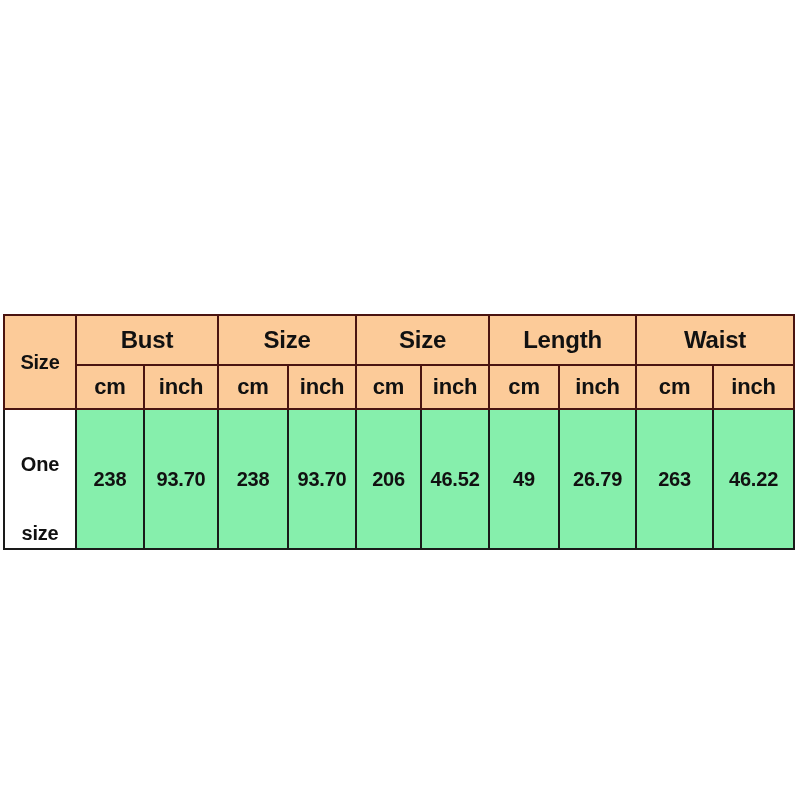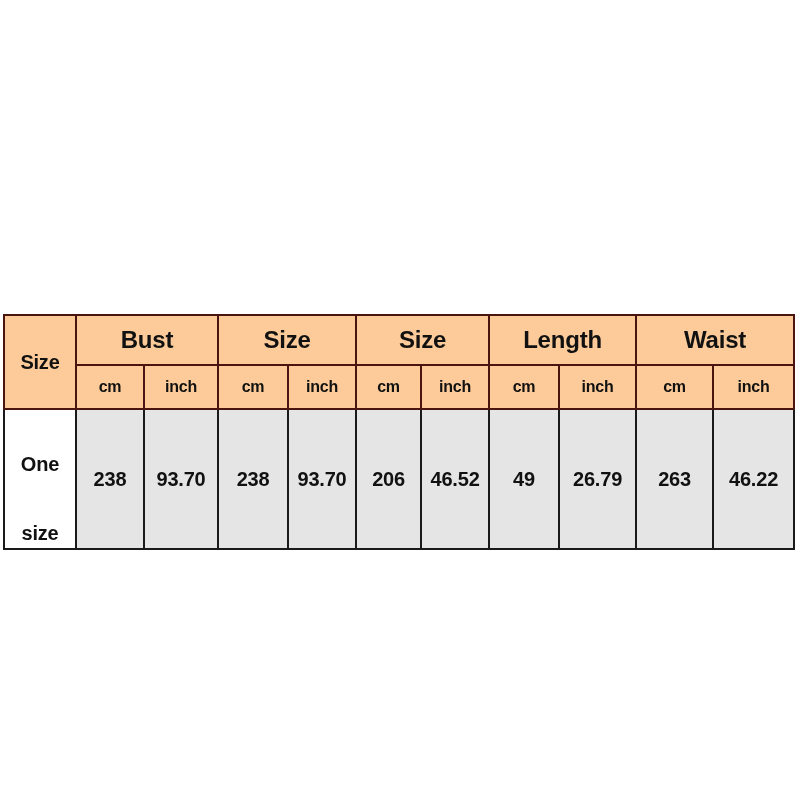--- a/index.html
+++ b/index.html
@@ -52,32 +52,32 @@
     background: #fccb99;
     border: 2px solid #4a1410;
     font-size: 19px;
   }
   .hdr-group {
     height: 48px;
     font-size: 24px;
   }
   .hdr-unit {
     height: 42px;
-    font-size: 16px;
+    font-size: 22px;
   }
   .hdr-size {
     background: #fccb99;
     border: 2px solid #4a1410;
     font-size: 20px;
     line-height: 1.15;
   }
 
   
   .cell {
-    background: #e5e5e5;
+    background: #86efac;
     border: 2px solid #1a1a1a;
     height: 79px;
     font-size: 20px;
   }
   .cell-label {
     background: #ffffff;
     border: 2px solid #1a1a1a;
     height: 79px;
     font-size: 20px;
     line-height: 1.45;

